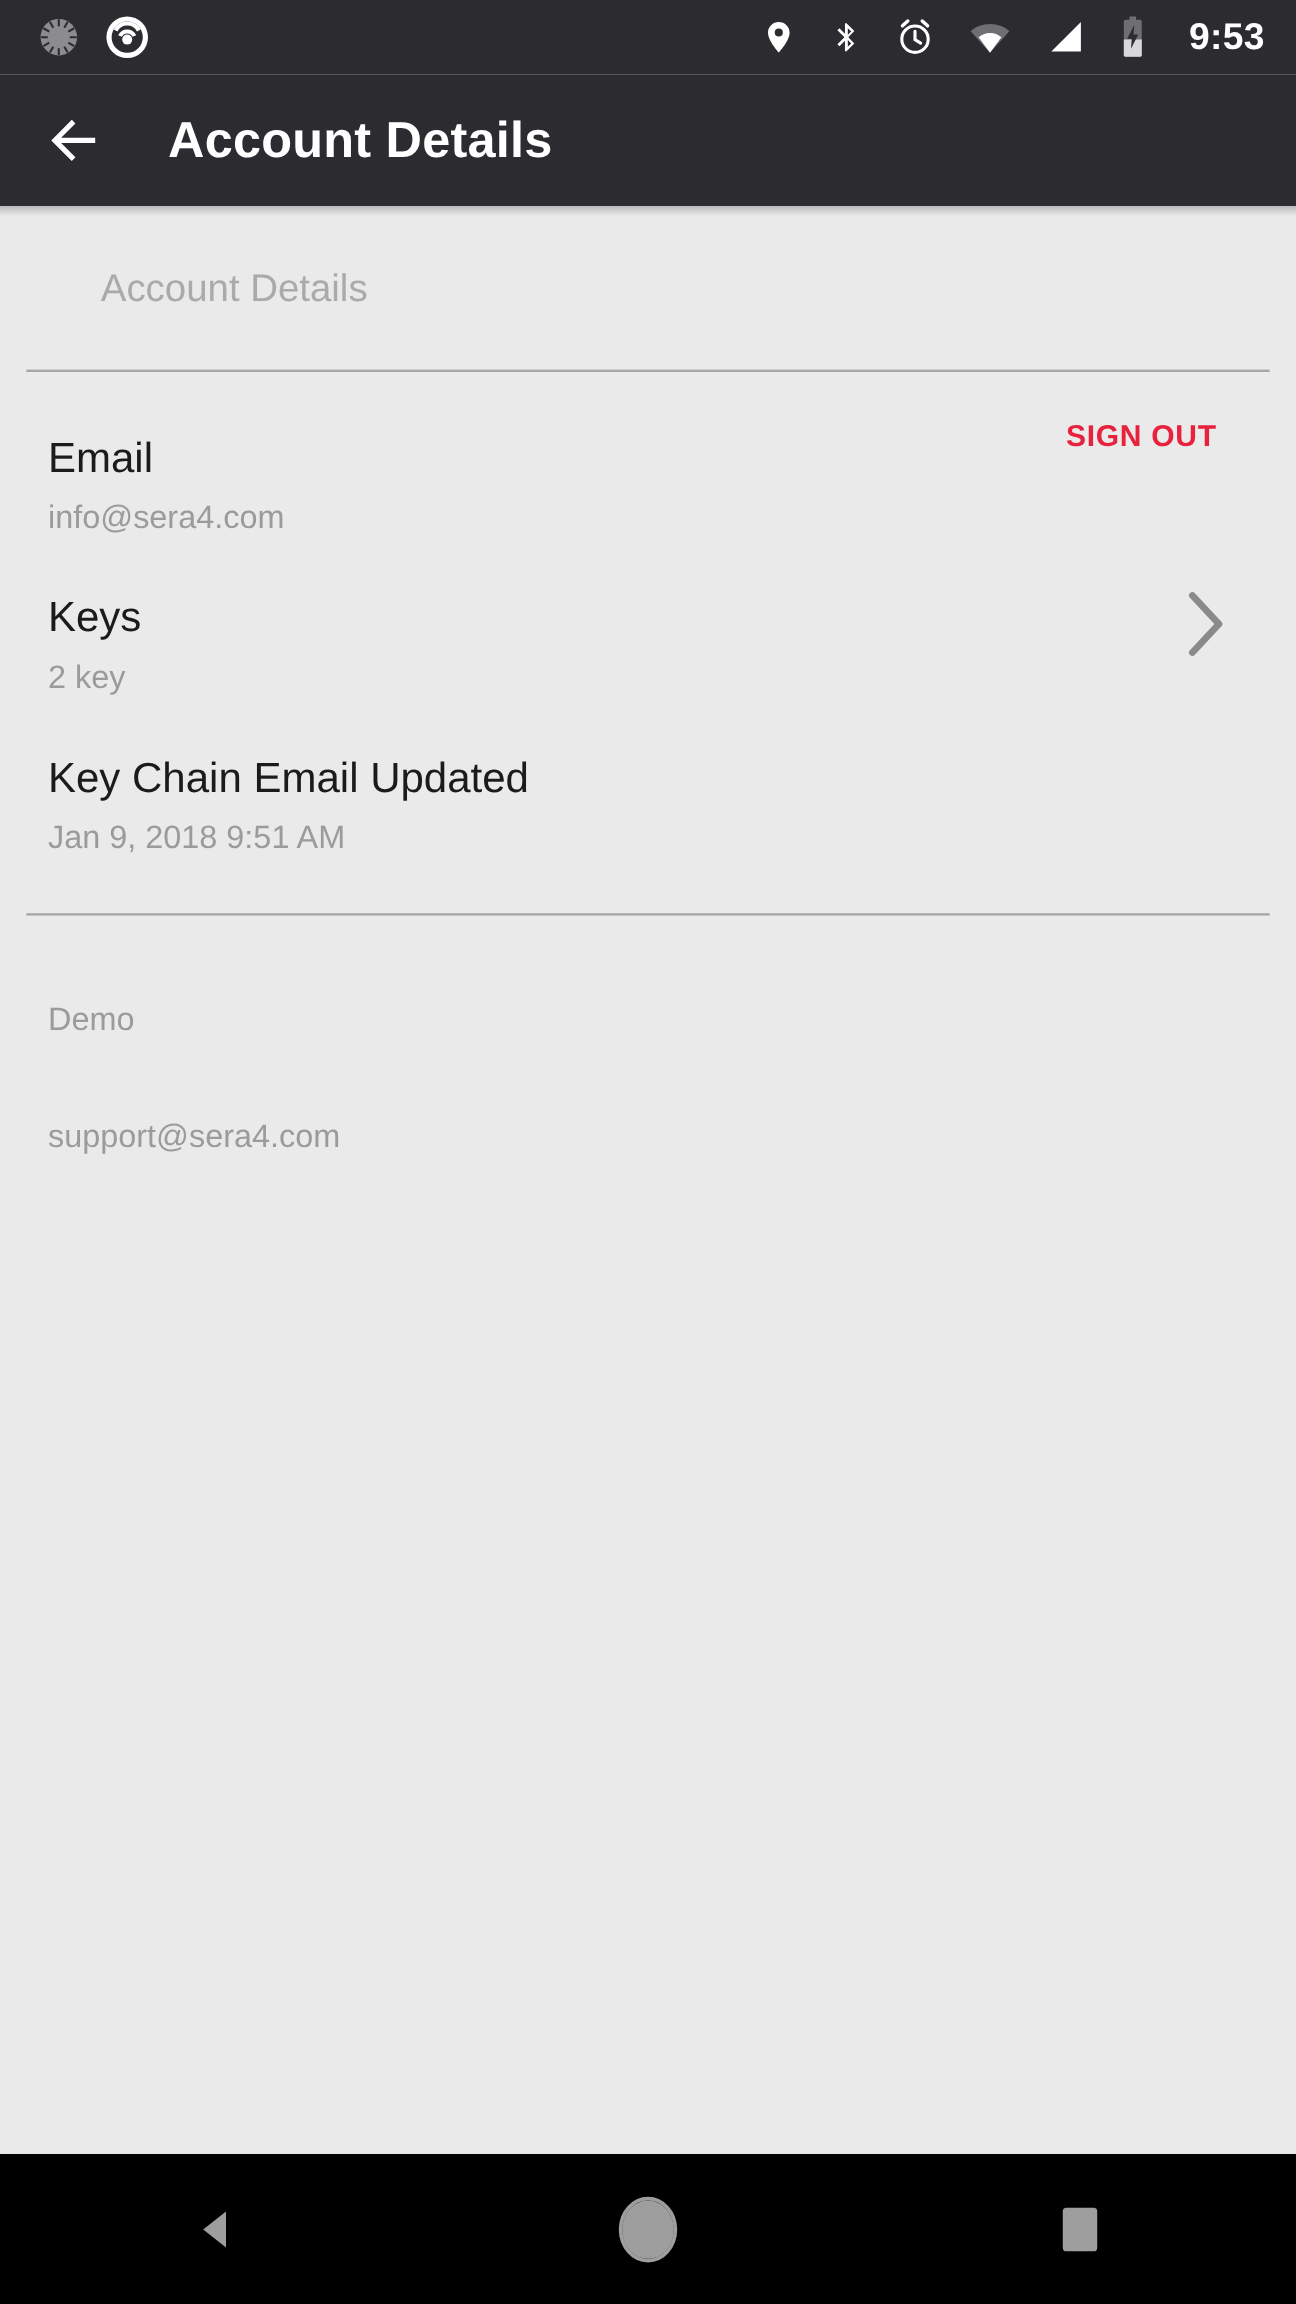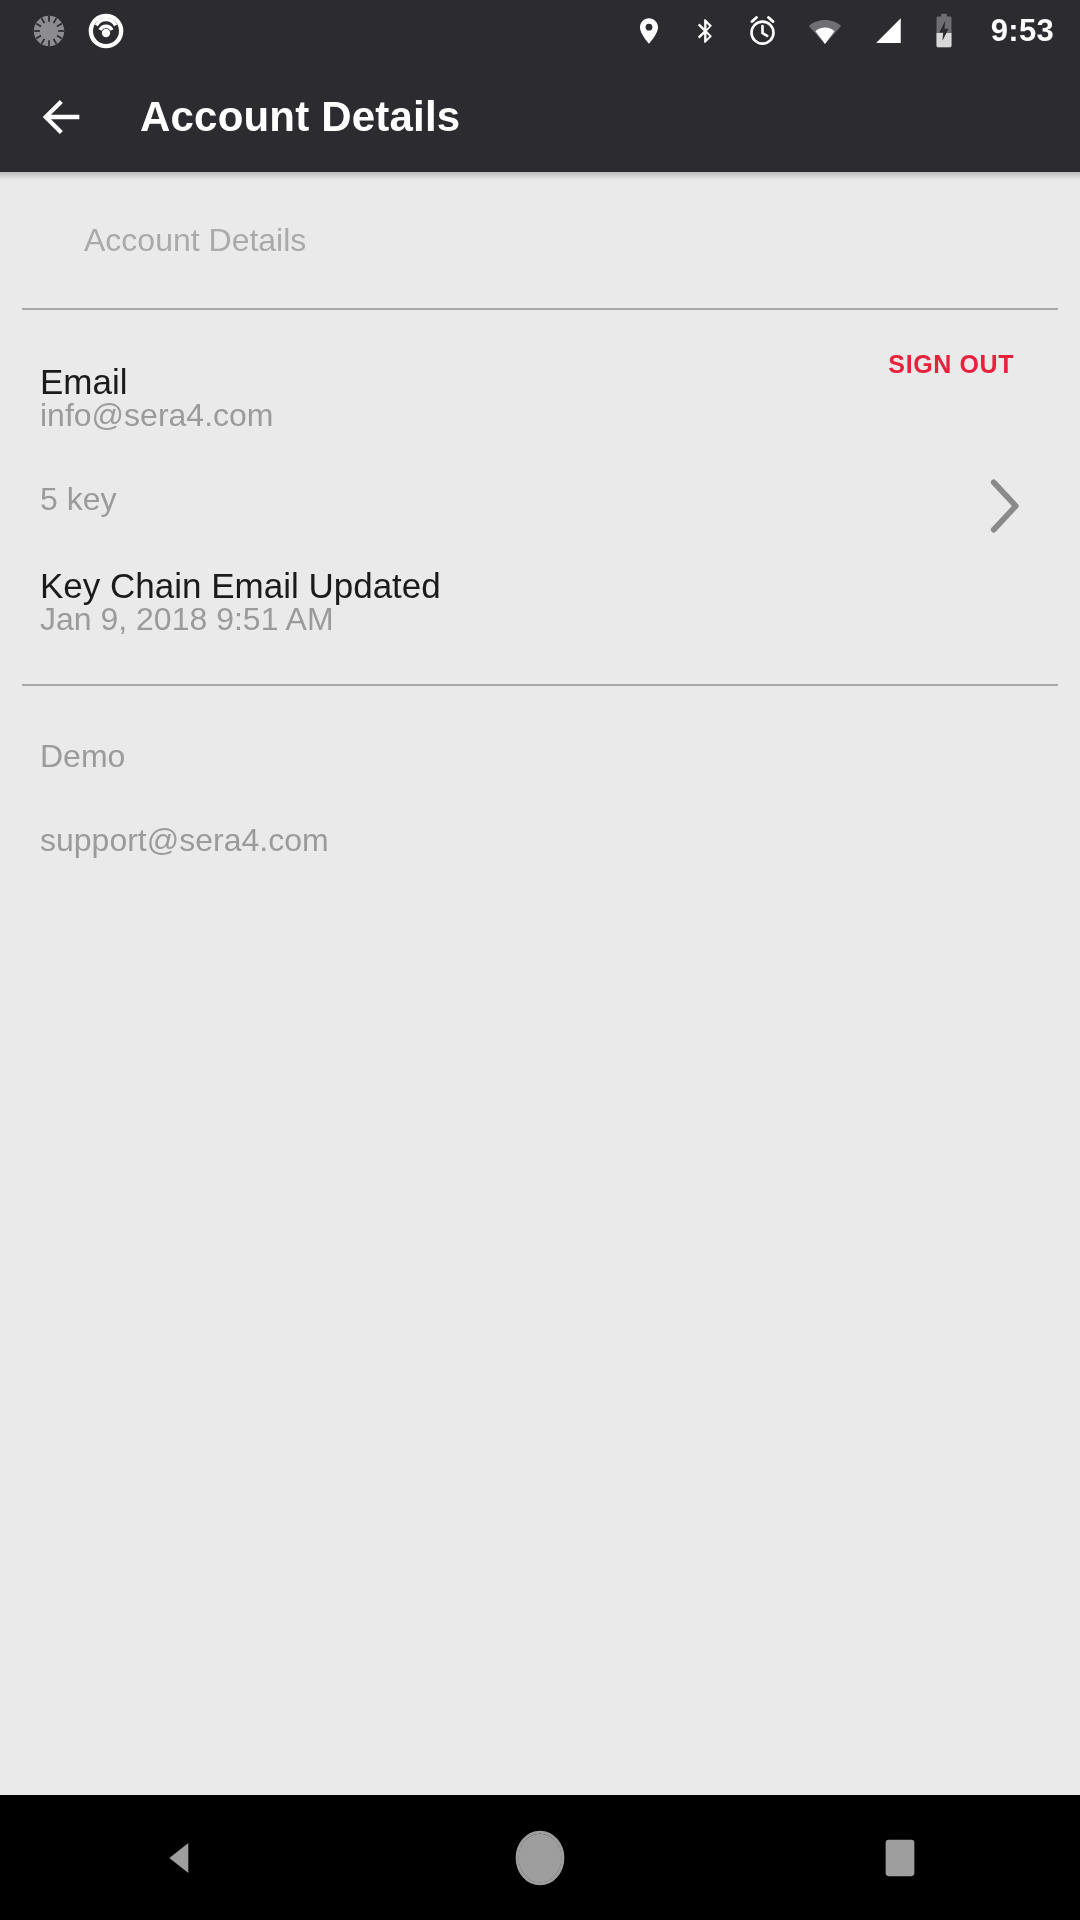--- a/index.html
+++ b/index.html
@@ -57,21 +57,22 @@
   .divider {
     height:2px; background:#A8A8A8;
     margin:0 22px;
   }
 
   .row { position:relative; padding-left:40px; padding-right:40px; }
   .row-label {
     color:#1B1B1B; font-size:35px; font-weight:400; line-height:1;
   }
   .row-value {
-    color:#9B9B9B; font-size:32px; font-weight:400; line-height:1;
+    color:#9B9B9B; font-size:27px; font-weight:400; line-height:1;
+    margin-top:19px;
   }
   .row-action {
     position:absolute; right:66px;
     font-size:25px; font-weight:700; letter-spacing:.6px;
     cursor:pointer;
   }
   .chevron {
     position:absolute; right:58px;
     font-size:0; line-height:0; cursor:pointer;
   }
@@ -174,21 +175,22 @@
       <div class="section-header" style="padding-top:50px;">Account Details</div>
       <div class="divider" style="margin-top:49px;"></div>
 
       <div class="row" style="padding-top:54px;">
         <div class="row-label">Email</div>
         <div class="row-value">info@sera4.com</div>
         <div class="row-action" style="top:40px; color:#E8223C;">SIGN OUT</div>
       </div>
 
       <div class="row" style="padding-top:52px;">
-        <div class="row-value">5 key</div>
+        <div class="row-label">Keys</div>
+        <div class="row-value">2 key</div>
         <div class="chevron" style="top:48px;">
           <svg width="34" height="54" viewBox="0 0 12 20">
             <path d="M1.8 1.2 10 10l-8.2 8.8" stroke="#8A8A8A" stroke-width="2.1" fill="none" stroke-linecap="round" stroke-linejoin="round"></path>
           </svg>
         </div>
       </div>
 
       <div class="row" style="padding-top:53px;">
         <div class="row-label">Key Chain Email Updated</div>
         <div class="row-value">Jan 9, 2018 9:51 AM</div>

